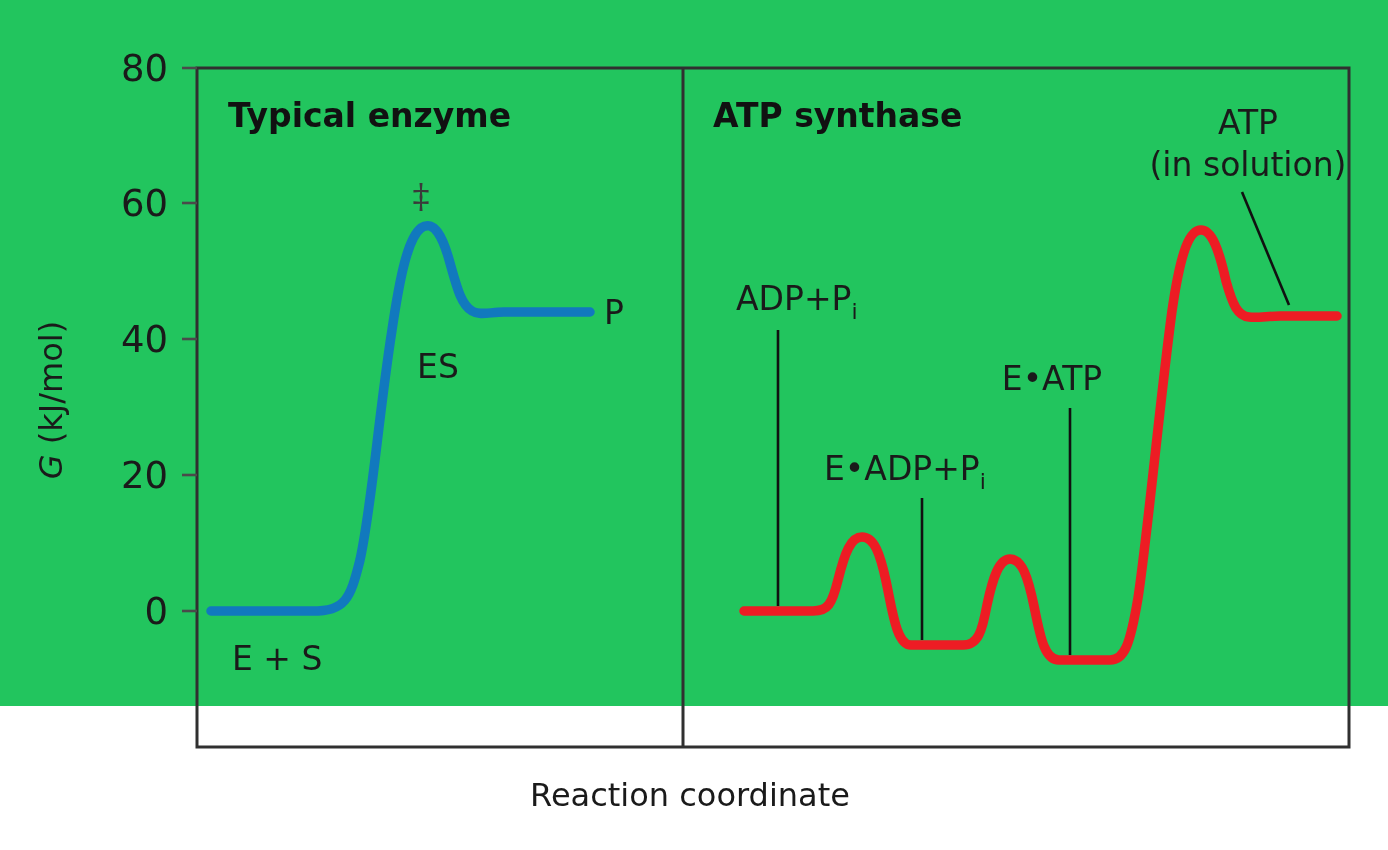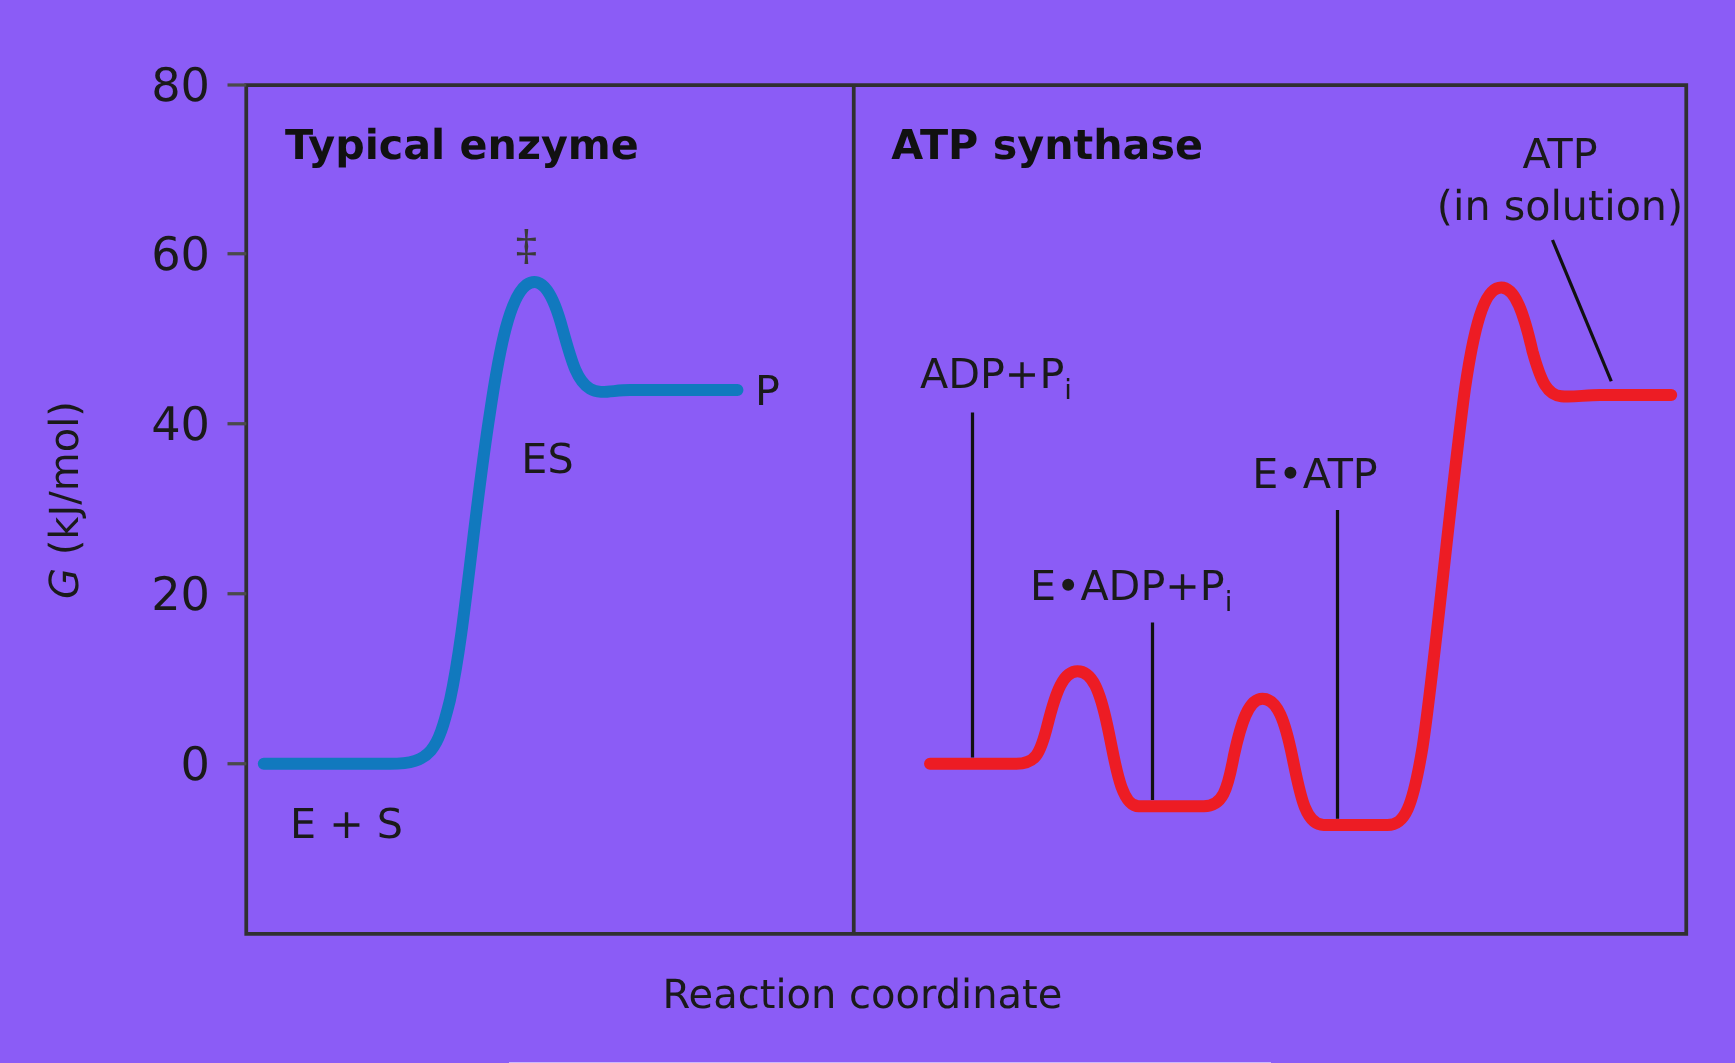--- a/index.html
+++ b/index.html
@@ -10,22 +10,22 @@
   body {
     width: 1388px;
     height: 850px;
     font-family: "DejaVu Sans", sans-serif;
     color: #1a1a1a;
     overflow: hidden;
   }
   #figure-root {
     position: relative;
     width: 1388px;
-    height: 850px;
-    background: #8b5cf6;
+    height: 706px;
+    background: #22c55e;
   }
   #chart-svg {
     position: absolute;
     left: 0;
     top: 0;
     width: 1388px;
     height: 850px;
   }
   .tick-label {
     font-family: "DejaVu Sans", sans-serif;

